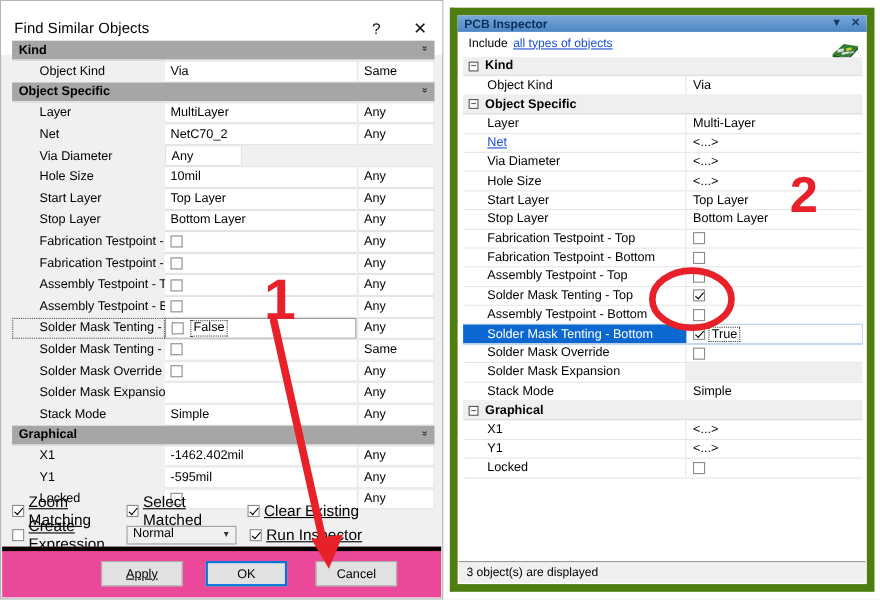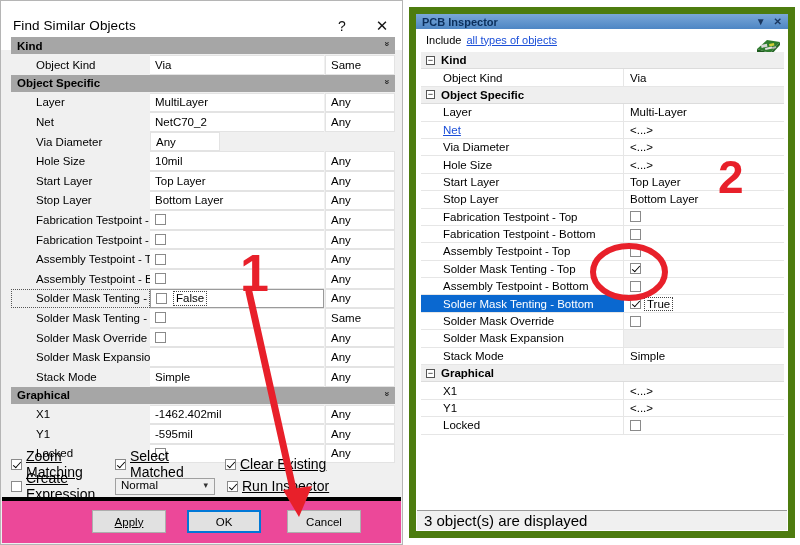--- a/index.html
+++ b/index.html
@@ -179,21 +179,21 @@
   }
   .icb.chk::after{
     content:"";position:absolute;left:3px;top:0px;width:3px;height:7px;
     border:solid #000;border-width:0 1.7px 1.7px 0;transform:rotate(42deg);
   }
   .ival-boxed{border:1px dotted #444;padding:0 2px;margin-left:3px;line-height:12px;}
 
   #insp-status{
     position:absolute;left:1px;right:1px;bottom:1px;height:20px;
     background:#f0f0f0;border-top:1px solid #9a9a9a;
-    display:flex;align-items:center;padding-left:7px;font-size:15px;
+    display:flex;align-items:center;padding-left:7px;font-size:11px;
     box-sizing:border-box;
   }
 
   
   #ann{position:absolute;inset:0;pointer-events:none;}
   .num{
     position:absolute;color:#e8202a;font-weight:bold;
     font-family:"Liberation Sans", sans-serif;
   }
   #num1{left:240px;top:243px;font-size:52px;}

